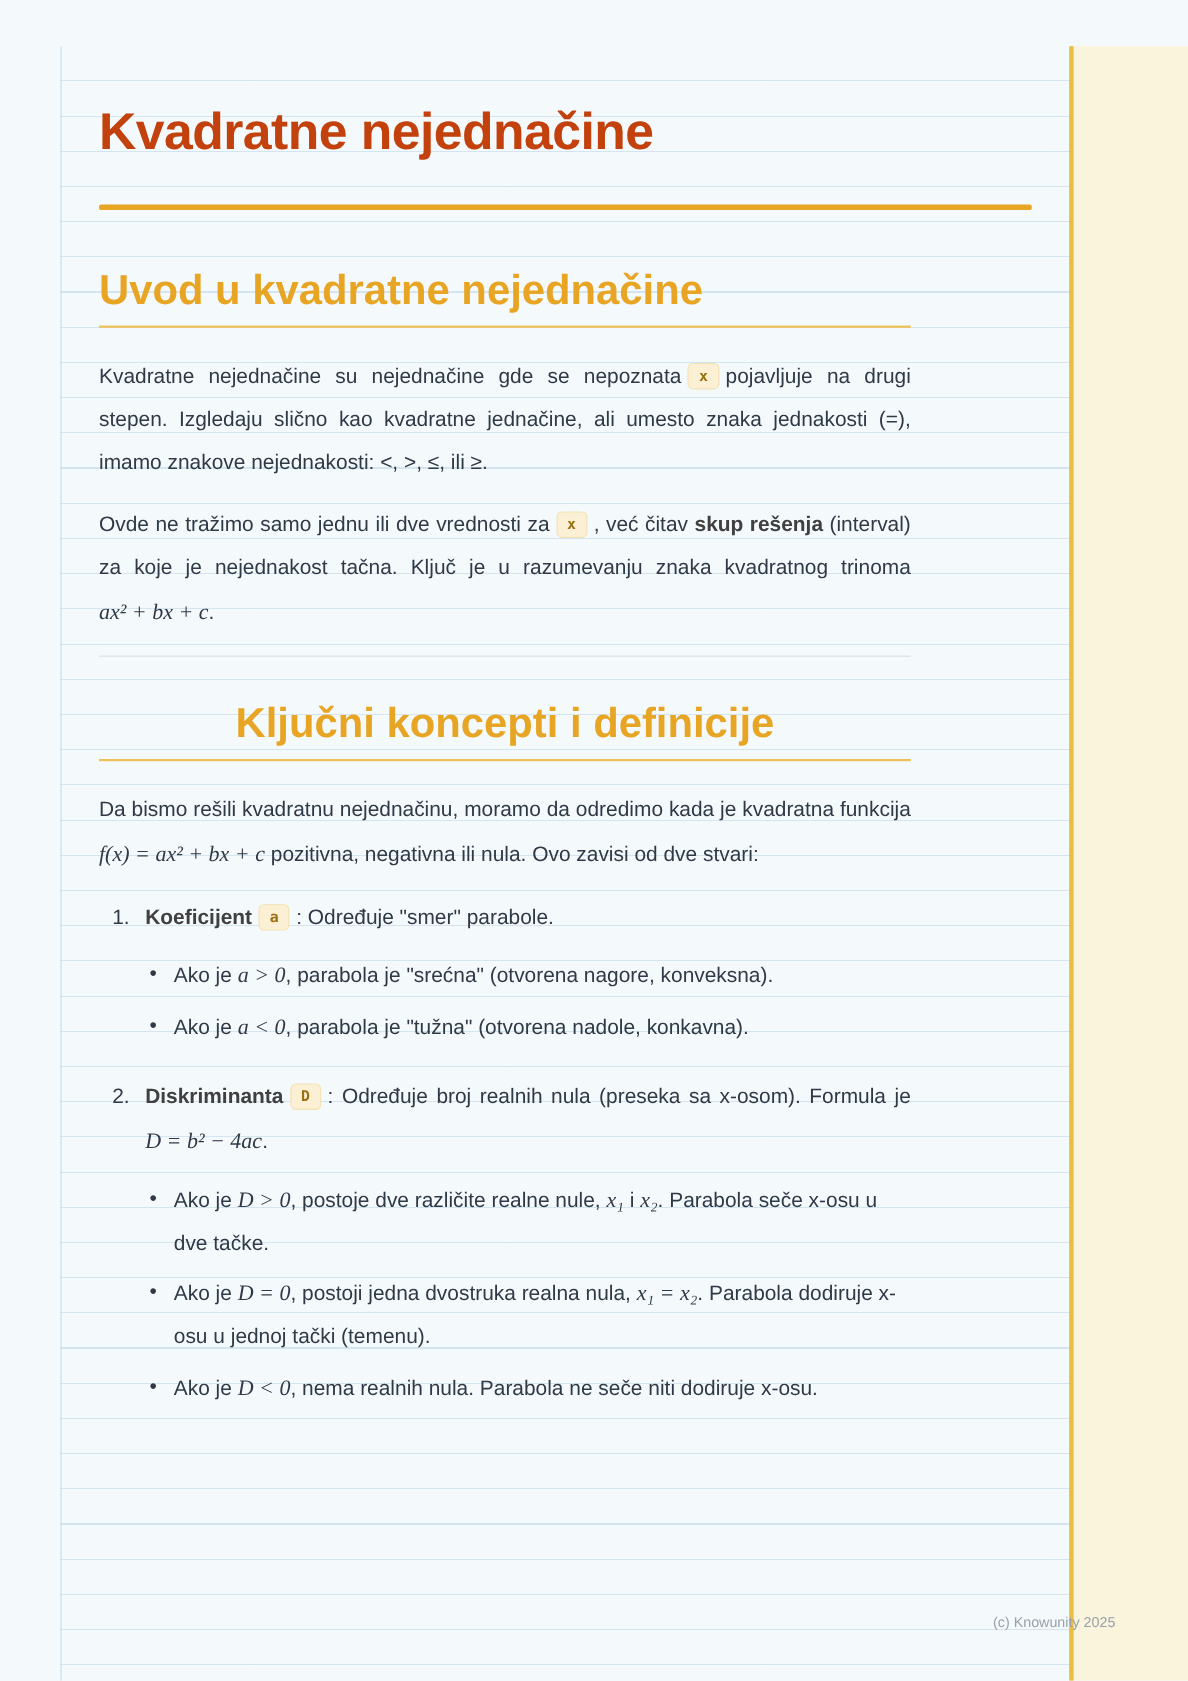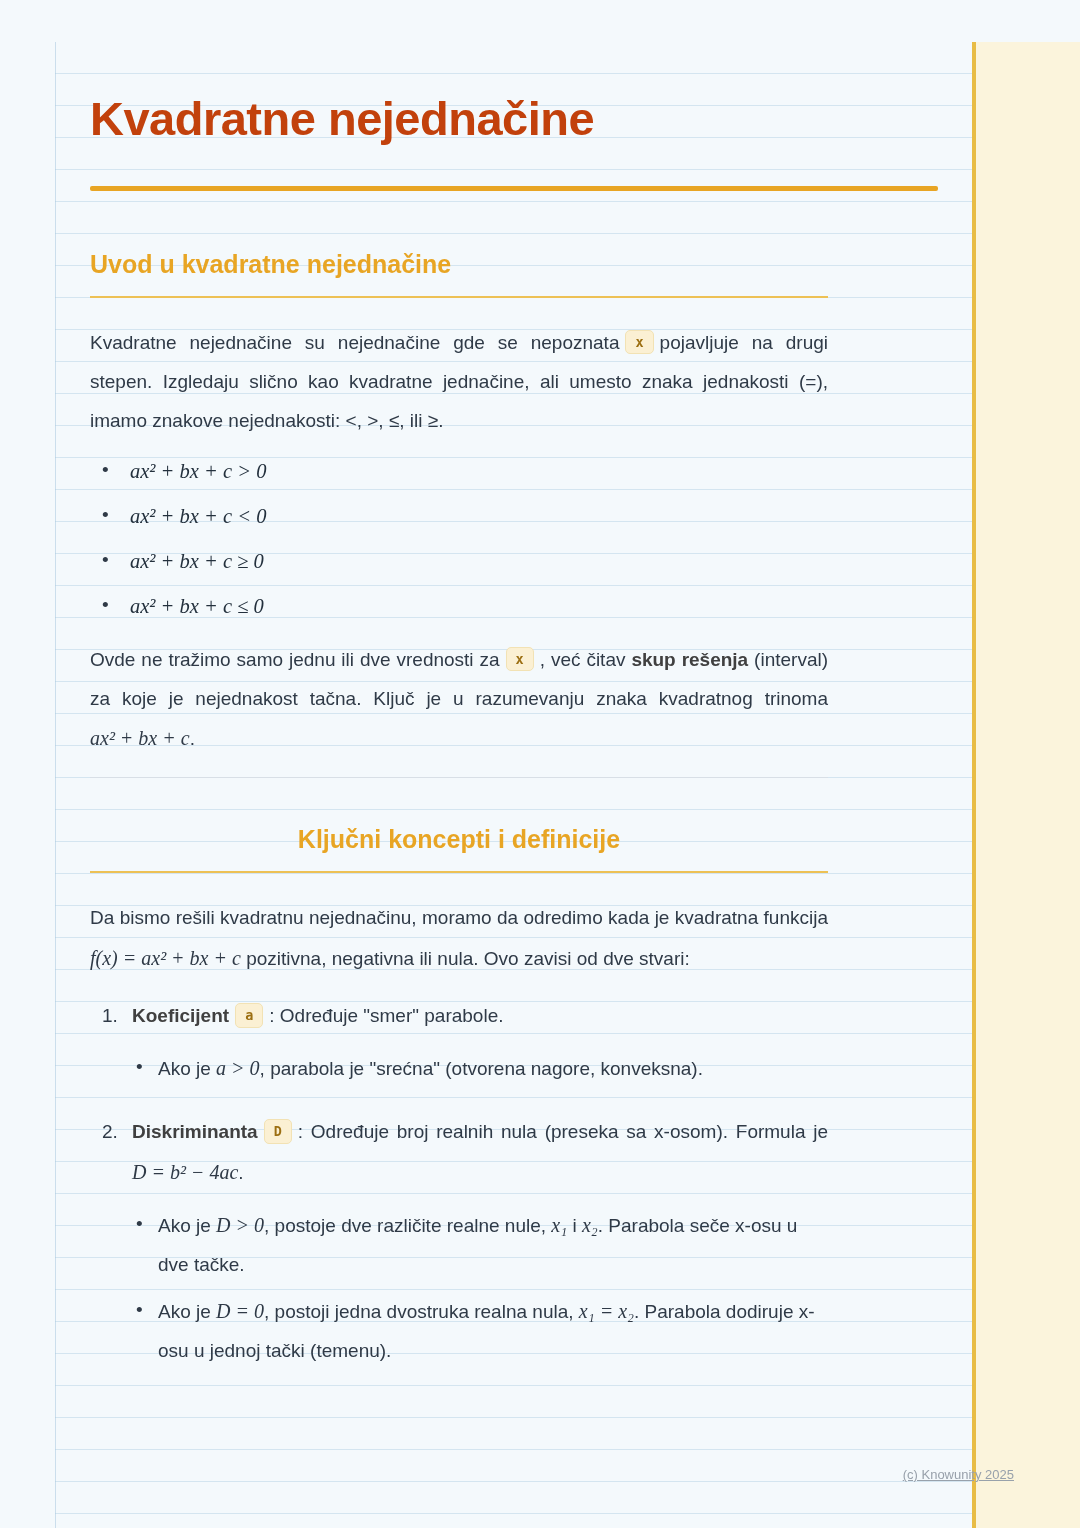--- a/index.html
+++ b/index.html
@@ -36,21 +36,21 @@
     margin-top:92px;
     font-size:47px; line-height:54px; font-weight:bold;
     letter-spacing:-0.5px; color:#c2410c;
   }
   .title-rule {
     margin-top:40px; width:848px; height:5px;
     background:#e8a524; border-radius:2px;
   }
   h2.section-heading {
     margin-top:54px;
-    font-size:25px; line-height:38px; font-weight:bold;
+    font-size:38px; line-height:38px; font-weight:bold;
     color:#e8a524;
   }
   .h2-rule {
     margin-top:13px; margin-bottom:26px;
     height:2px; width:100%; background:#edc155; border:none;
   }
   p.body {
     font-size:19px; line-height:2.05; margin-bottom:18px;
   }
   p.justify { text-align:justify; }
@@ -99,21 +99,21 @@
     position:relative; padding-left:26px; margin-bottom:6px;
     text-align:left;
   }
   ul.sub li::before {
     content:"\2022"; position:absolute; left:4px; top:0;
     color:#2f3a47;
   }
 
   .footer-credit {
     position:absolute; right:66px; bottom:46px; z-index:4;
-    font-size:13px; color:#98a1ab;text-decoration:underline;
+    font-size:13px; color:#98a1ab;
   }
 </style>
 </head>
 <body>
 
 <div class="ruled-lines"></div>
 <div class="left-margin-line"></div>
 <div class="right-strip"></div>
 <div class="right-margin-line"></div>
 
@@ -122,55 +122,51 @@
   <h1 class="page-title">Kvadratne nejednačine</h1>
   <div class="title-rule"></div>
 
   <section>
     <h2 class="section-heading">Uvod u kvadratne nejednačine</h2>
     <div class="h2-rule"></div>
 
     <p class="body justify"><span class="seg-text">Kvadratne nejednačine su nejednačine gde se nepoznata</span><span class="seg-badge">x</span><span class="seg-text">pojavljuje na drugi stepen. Izgledaju slično kao kvadratne jednačine, ali umesto znaka jednakosti (=), imamo znakove nejednakosti: &lt;, &gt;, ≤, ili ≥.</span></p>
 
 
-    <ul class="forms">
-      <li>ax² + bx + c &gt; 0</li>
-      <li>ax² + bx + c &lt; 0</li>
-      <li>ax² + bx + c ≥ 0</li>
-      <li>ax² + bx + c ≤ 0</li>
-    </ul>
 
     <p class="body justify"><span class="seg-text">Ovde ne tražimo samo jednu ili dve vrednosti za</span><span class="seg-badge">x</span><span class="seg-text">, već čitav </span><span class="seg-bold">skup rešenja</span><span class="seg-text"> (interval) za koje je nejednakost tačna. Ključ je u razumevanju znaka kvadratnog trinoma </span><span class="seg-math">ax² + bx + c</span><span class="seg-text">.</span></p>
   </section>
 
   <hr class="divider">
 
   <section class="section-concepts">
     <h2 class="section-heading">Ključni koncepti i definicije</h2>
     <div class="h2-rule"></div>
 
     <p class="body justify"><span class="seg-text">Da bismo rešili kvadratnu nejednačinu, moramo da odredimo kada je kvadratna funkcija </span><span class="seg-math">f(x) = ax² + bx + c</span><span class="seg-text"> pozitivna, negativna ili nula. Ovo zavisi od dve stvari:</span></p>
 
     <div class="olitem">
       <span class="olnum">1.</span>
       <div class="olbody">
         <div class="line"><span class="seg-bold">Koeficijent</span><span class="seg-badge">a</span><span class="seg-text">: Određuje "smer" parabole.</span></div>
         <ul class="sub">
           <li><span class="seg-text">Ako je </span><span class="seg-math">a &gt; 0</span><span class="seg-text">, parabola je "srećna" (otvorena nagore, konveksna).</span></li>
+          <li><span class="seg-text">Ako je </span><span class="seg-math">a &lt; 0</span><span class="seg-text">, parabola je "tužna" (otvorena nadole, konkavna).</span></li>
         </ul>
       </div>
     </div>
 
     <div class="olitem">
       <span class="olnum">2.</span>
       <div class="olbody">
         <div class="line"><span class="seg-bold">Diskriminanta</span><span class="seg-badge">D</span><span class="seg-text">: Određuje broj realnih nula (preseka sa x-osom). Formula je </span><span class="seg-math">D = b² − 4ac</span><span class="seg-text">.</span></div>
         <ul class="sub">
           <li><span class="seg-text">Ako je </span><span class="seg-math">D &gt; 0</span><span class="seg-text">, postoje dve različite realne nule, </span><span class="seg-math">x₁</span><span class="seg-text"> i </span><span class="seg-math">x₂</span><span class="seg-text">. Parabola seče x-osu u dve tačke.</span></li>
           <li><span class="seg-text">Ako je </span><span class="seg-math">D = 0</span><span class="seg-text">, postoji jedna dvostruka realna nula, </span><span class="seg-math">x₁ = x₂</span><span class="seg-text">. Parabola dodiruje x-osu u jednoj tački (temenu).</span></li>
+          <li><span class="seg-text">Ako je </span><span class="seg-math">D &lt; 0</span><span class="seg-text">, nema realnih nula. Parabola ne seče niti dodiruje x-osu.</span></li>
         </ul>
       </div>
     </div>
   </section>
 
 </main>
 
 <div class="footer-credit">(c) Knowunity 2025</div>
 
 </body></html>

